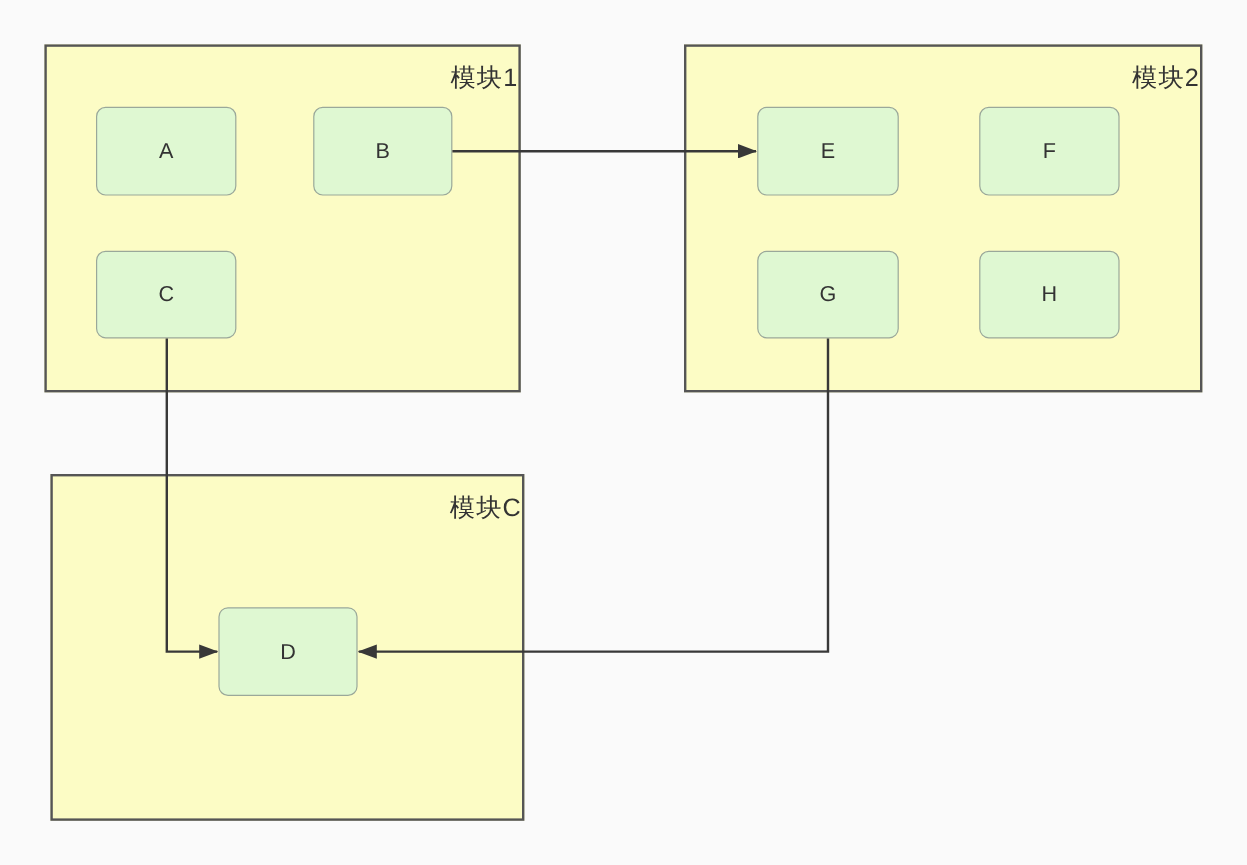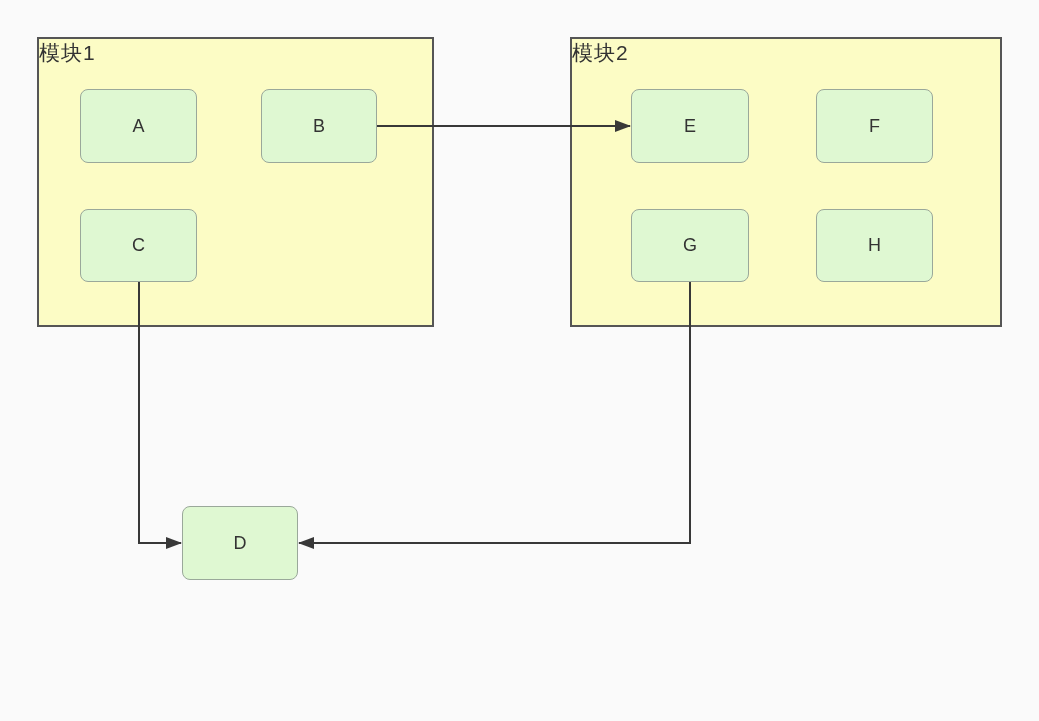--- a/index.html
+++ b/index.html
@@ -17,22 +17,22 @@
   }
   .module {
     position: absolute;
     background: #fcfcc5;
     border: 2px solid #555555;
     box-sizing: border-box;
     z-index: 1;
   }
   .module-title {
     width: 100%;
-    text-align: left;
-    padding-top: 0;
+    text-align: right;
+    padding-top: 12px;
     font-size: 21px;
     color: #333333;
     letter-spacing: 1px;
   }
   .node {
     position: absolute;
     background: #dff8d2;
     border: 1px solid #9aa89a;
     border-radius: 8px;
     box-sizing: border-box;
@@ -72,20 +72,23 @@
 <body>
 
 <div class="canvas">
 
   <div class="module" id="module1">
     <div class="module-title">模块1</div>
   </div>
   <div class="module" id="module2">
     <div class="module-title">模块2</div>
   </div>
+  <div class="module" id="moduleC">
+    <div class="module-title">模块C</div>
+  </div>
 
   <div class="node" id="node-A">
     <span class="node-label">A</span>
   </div>
   <div class="node" id="node-B">
     <span class="node-label">B</span>
   </div>
   <div class="node" id="node-C">
     <span class="node-label">C</span>
   </div>

